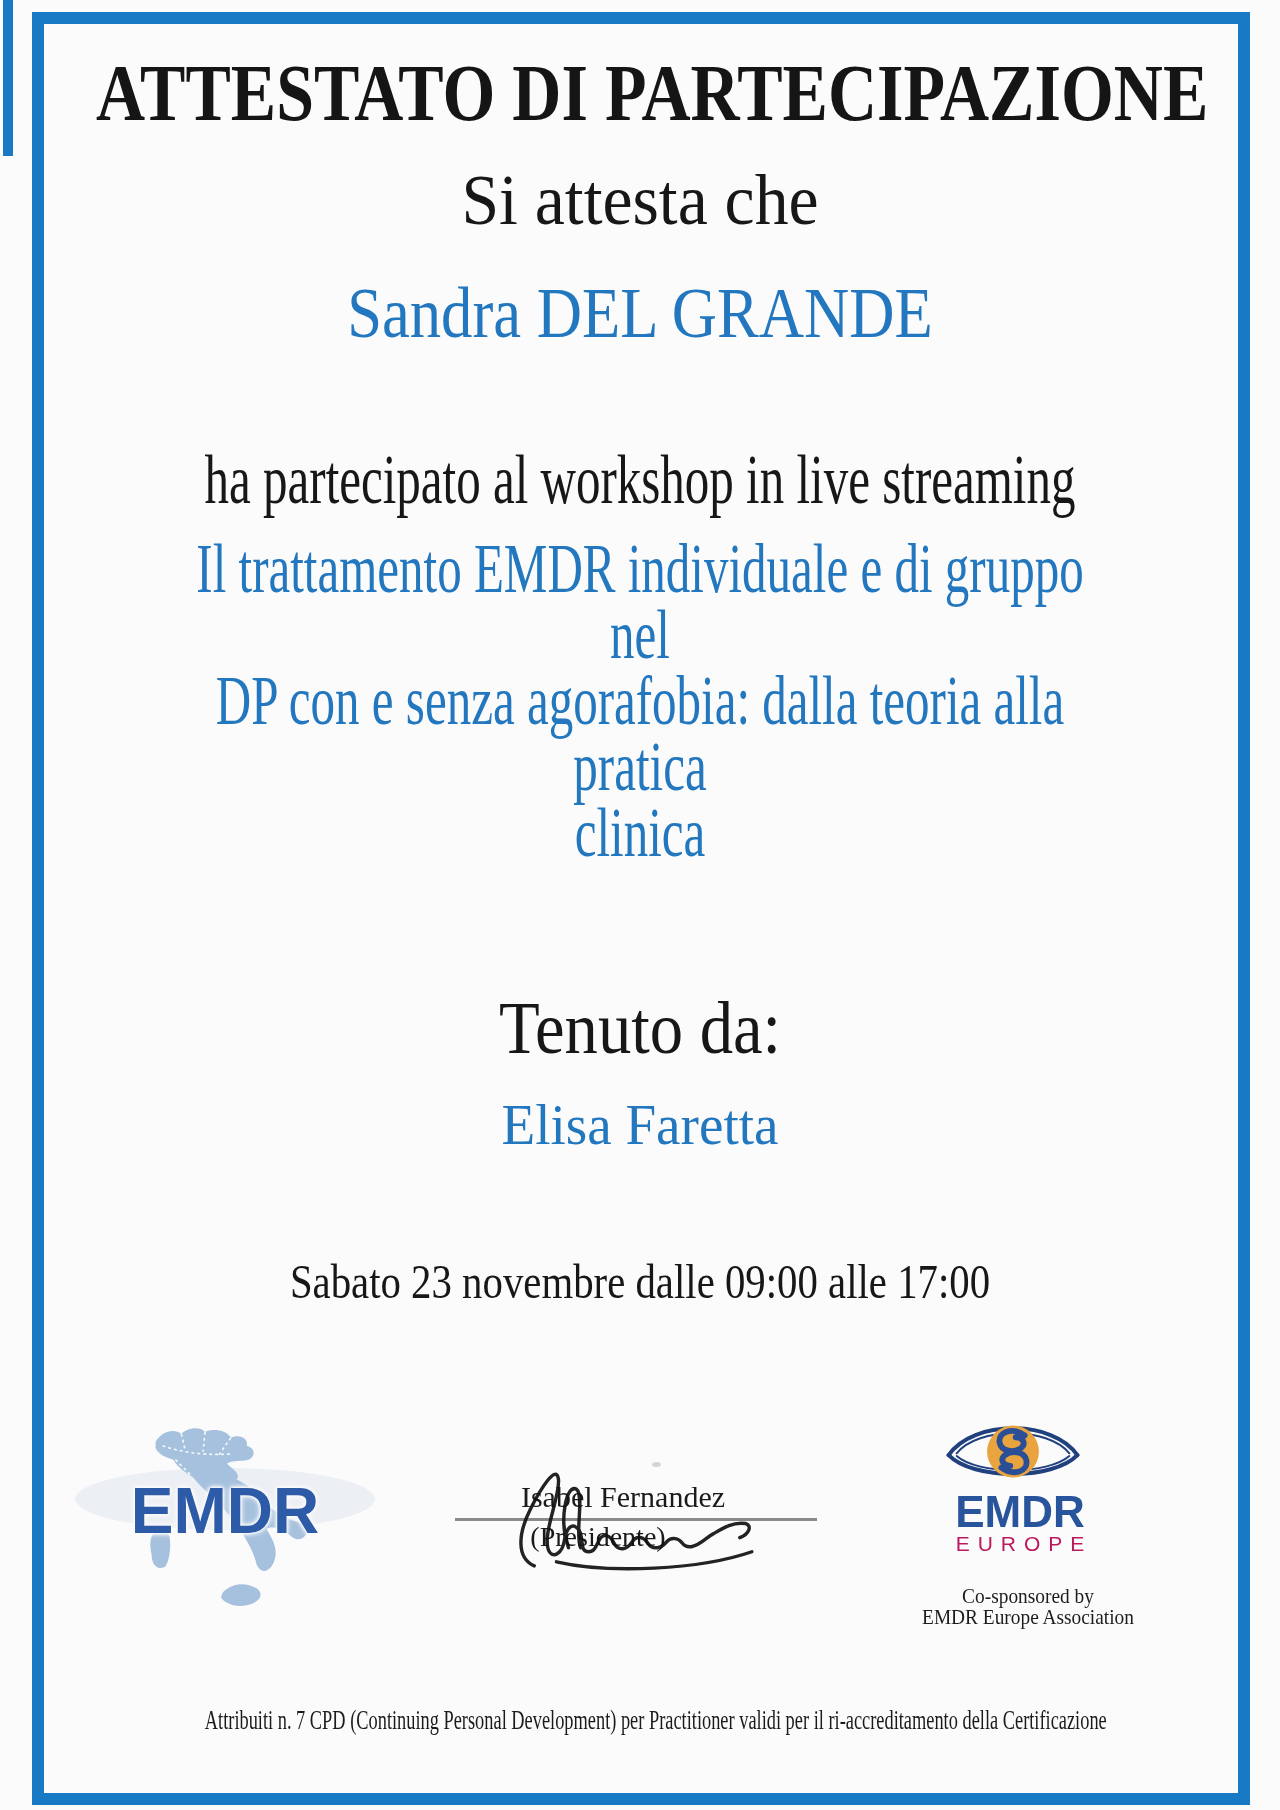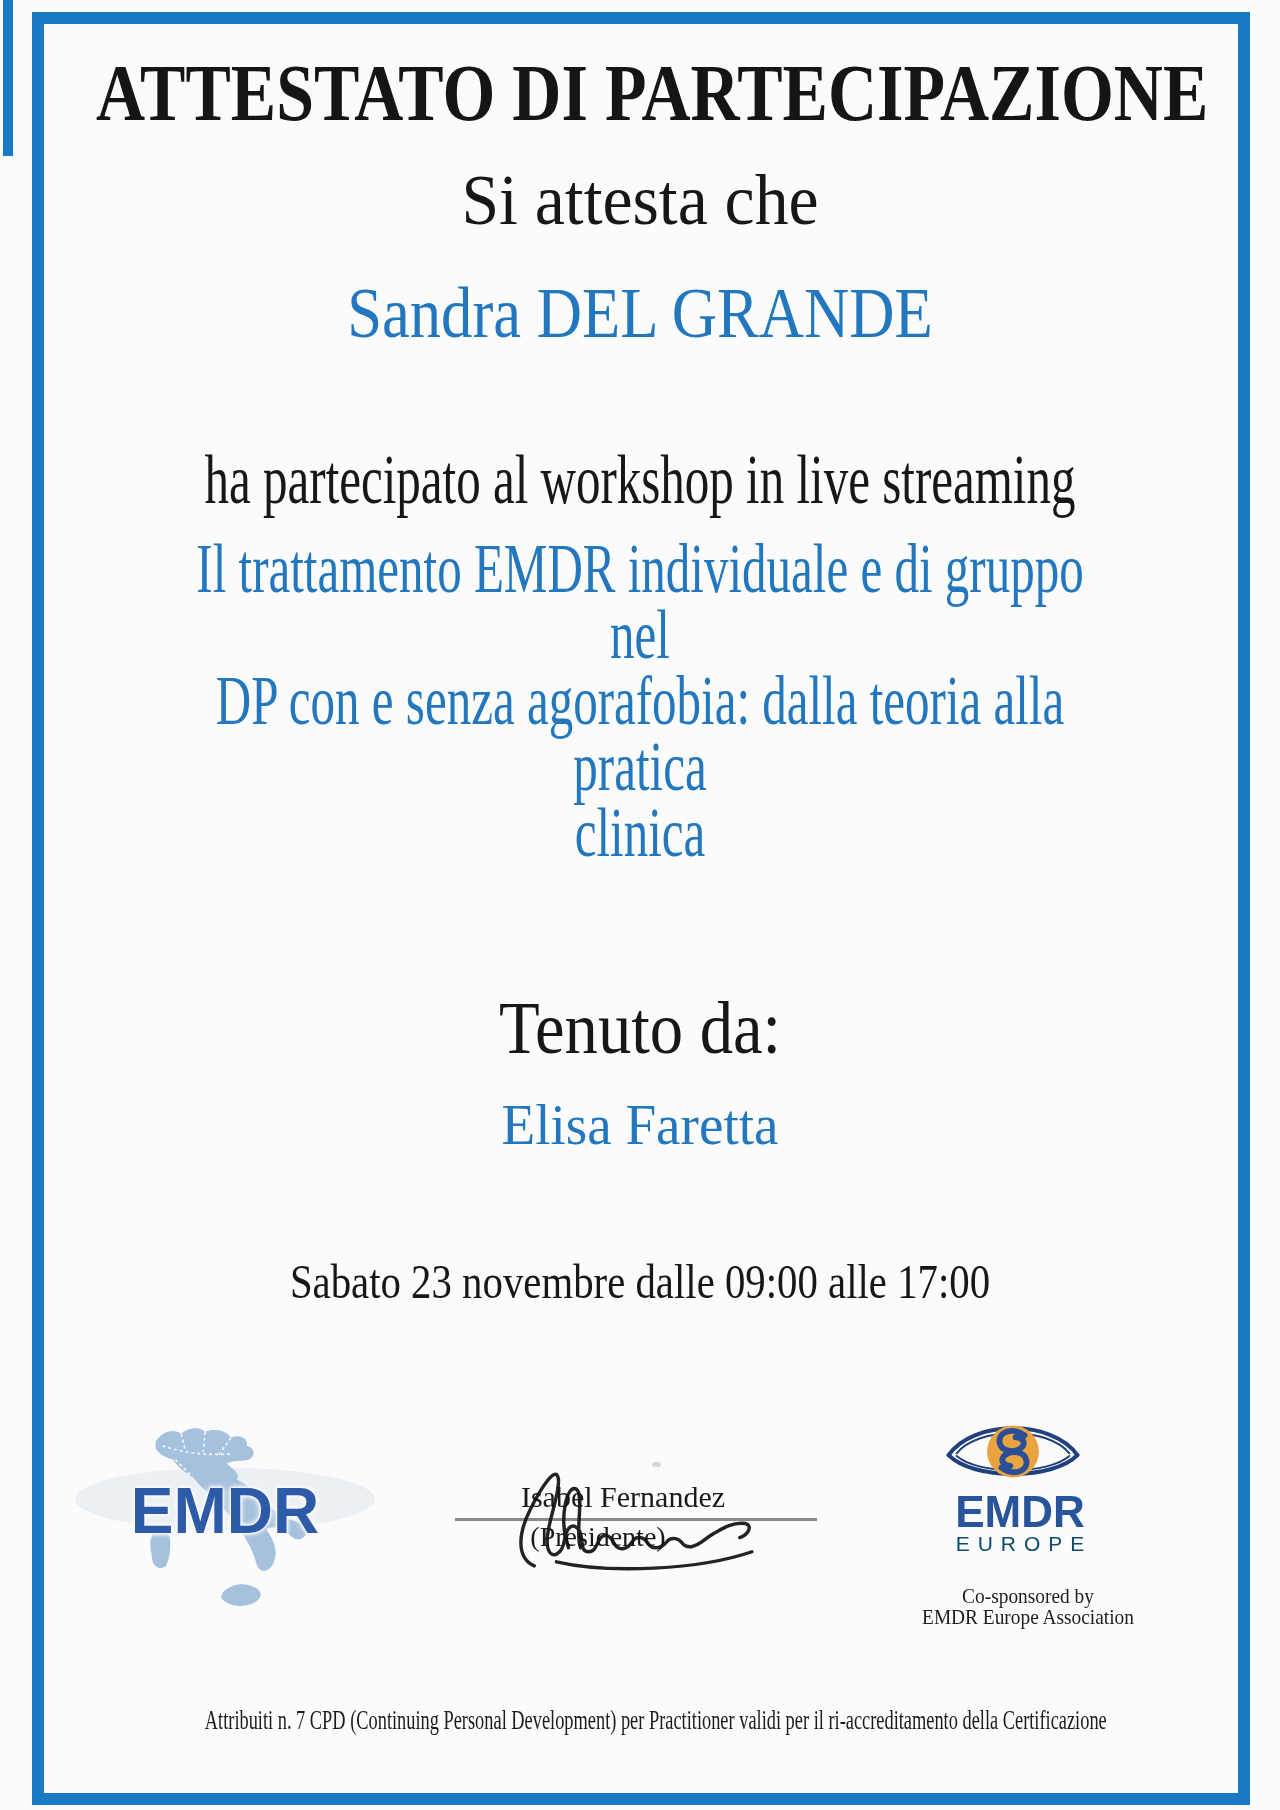--- a/index.html
+++ b/index.html
@@ -70,21 +70,21 @@
   
   .eye-svg{position:absolute;left:937px;top:1414px;width:152px;height:76px;}
   .eu-word1{
     position:absolute;left:890px;top:1490px;width:260px;text-align:center;
     font-family:"Liberation Sans","DejaVu Sans",sans-serif;font-weight:700;
     font-size:44px;line-height:1;color:#27549b;white-space:nowrap;
   }
   .eu-word2{
     position:absolute;left:890px;top:1533px;width:260px;text-align:center;
     font-family:"Liberation Sans","DejaVu Sans",sans-serif;font-weight:400;
-    font-size:21px;line-height:1;color:#0c4a6e;letter-spacing:8px;padding-left:8px;
+    font-size:21px;line-height:1;color:#be185d;letter-spacing:8px;padding-left:8px;
     box-sizing:border-box;white-space:nowrap;
   }
   .sponsor{
     position:absolute;left:898px;width:260px;text-align:center;
     font-size:22px;line-height:1;color:#1c1c1c;transform:scaleX(.88);white-space:nowrap;
   }
   .sponsor.l1{top:1585px;}
   .sponsor.l2{top:1606px;}
 </style>
 </head>

